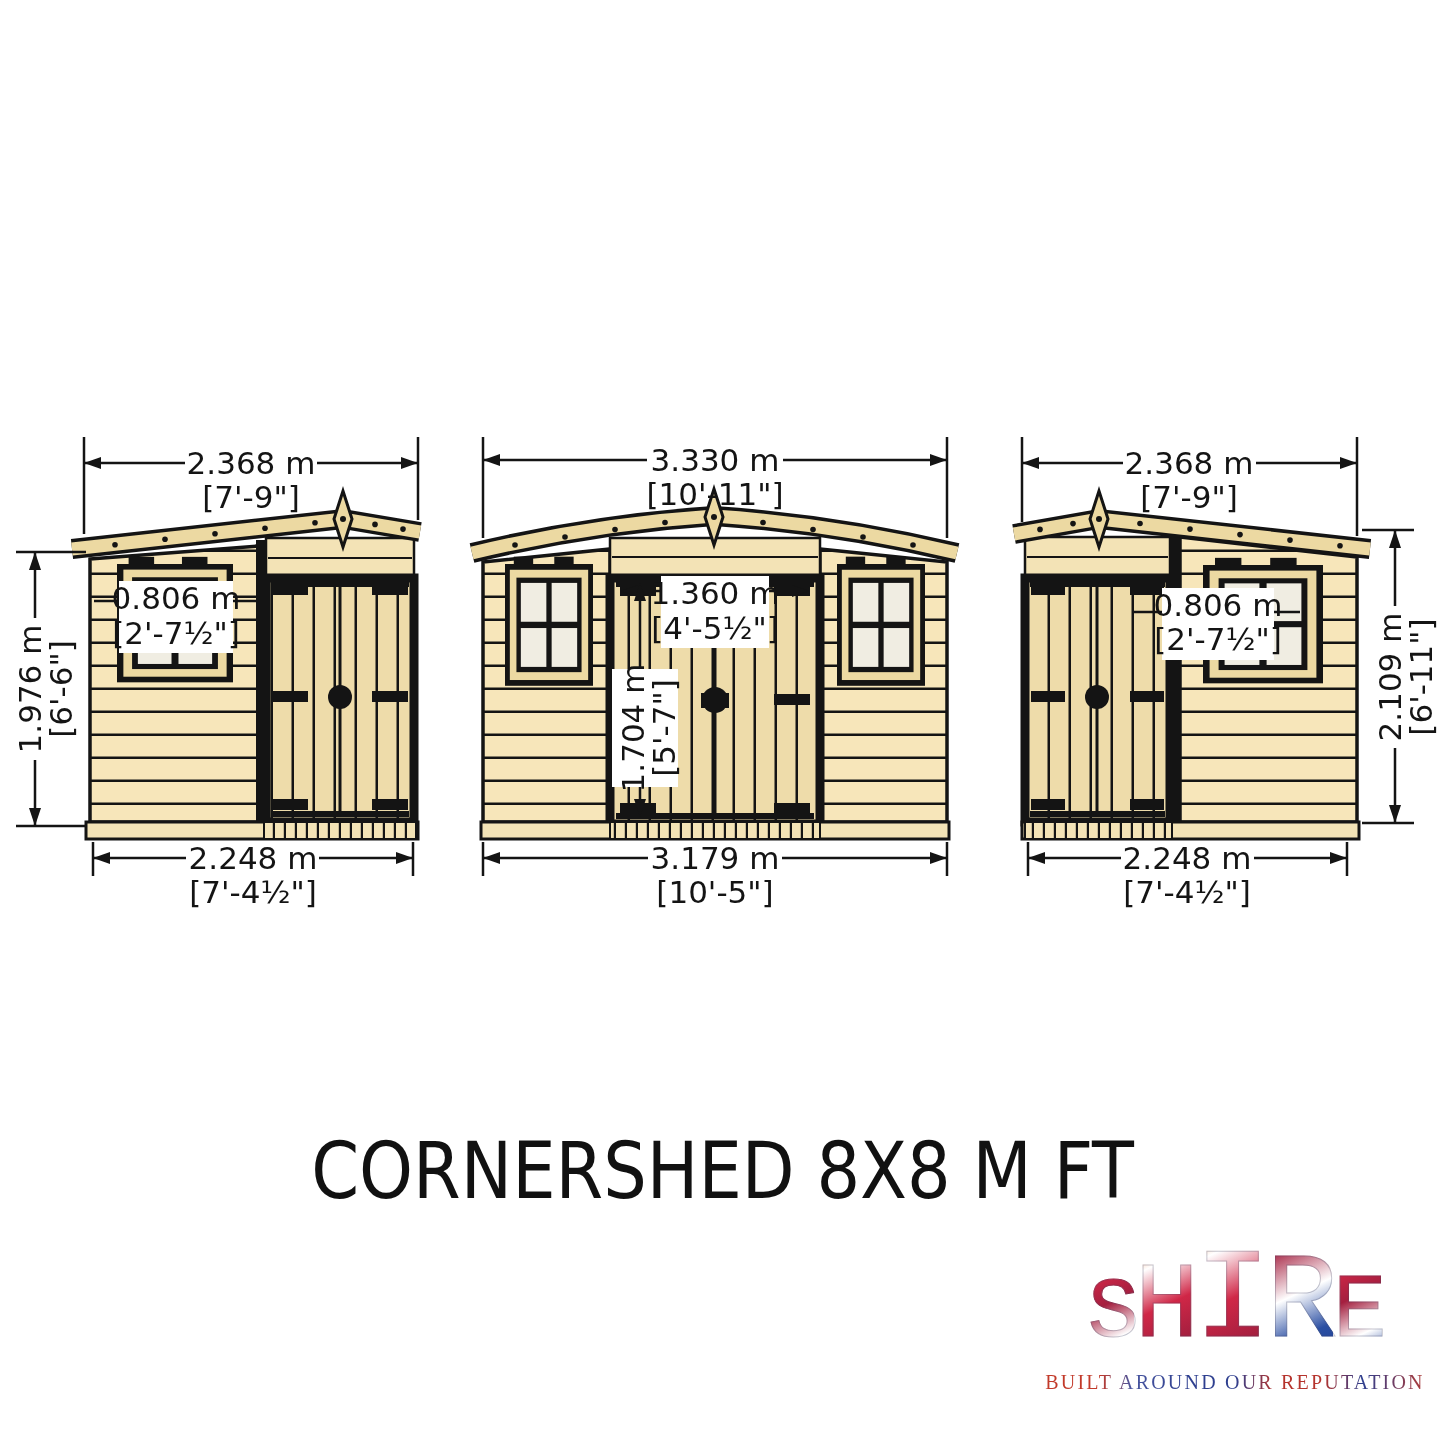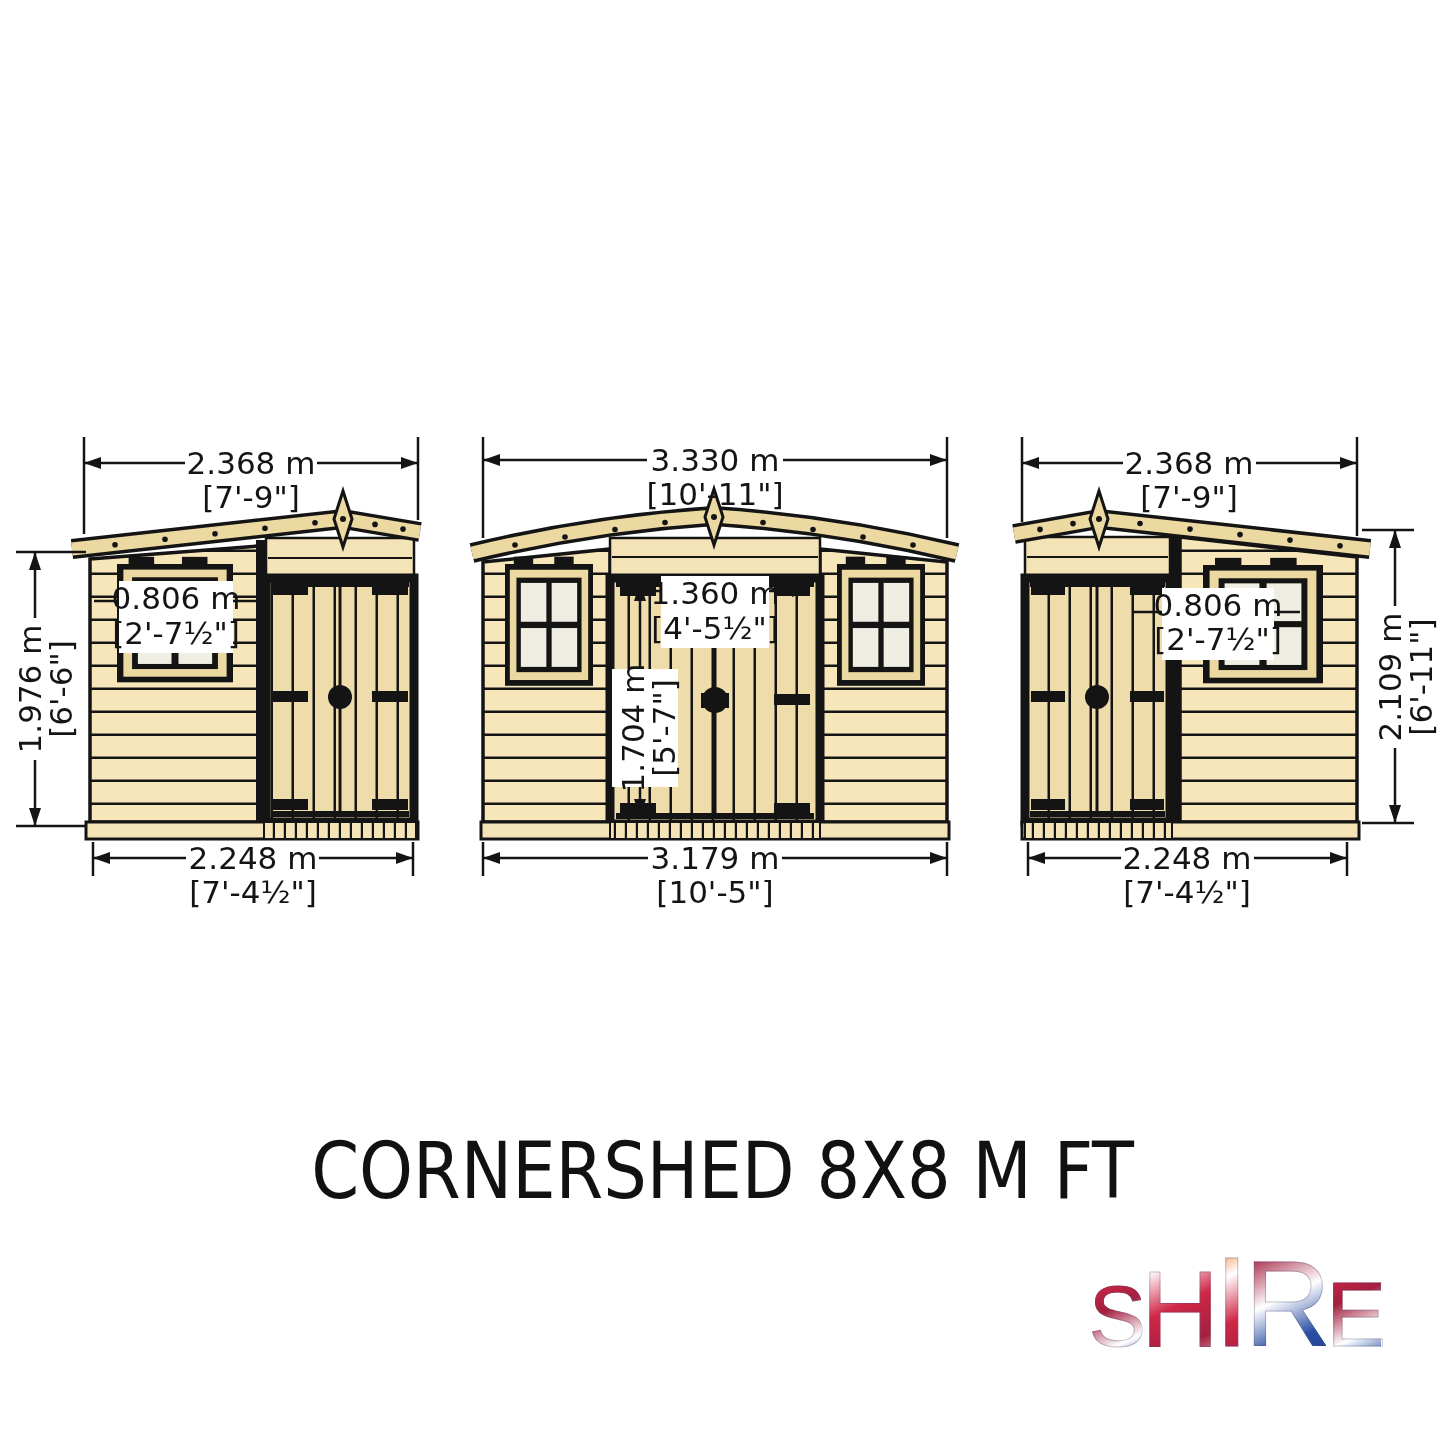--- a/index.html
+++ b/index.html
@@ -7,21 +7,21 @@
        font-family:"DejaVu Sans",sans-serif;}
   svg{position:absolute;left:0;top:0;}
   .dm{font:31px "DejaVu Sans",sans-serif;fill:#141414;text-anchor:middle;}
   .ln{stroke:#141414;stroke-width:2.5;fill:none;}
   .ar{fill:#141414;}
   .wbox{fill:#ffffff;}
   .title{position:absolute;left:0;right:0;top:1126px;text-align:center;
          font-size:78px;color:#111;transform:scaleX(0.88);transform-origin:center;
          font-family:"DejaVu Sans",sans-serif;white-space:nowrap;}
   .logo{position:absolute;left:1036px;top:1238px;width:398px;text-align:center;}
-  .brand{line-height:1;letter-spacing:-5px;font-family:Liberation Sans, sans-serif;}
+  .brand{line-height:1;letter-spacing:-5px;font-family:Liberation Mono, monospace;}
   .ls{background-image:linear-gradient(155deg,#e8432e 0%,#f08a4e 9%,#ffffff 17%,
       #d02747 28%,#a41f3f 38%,#ffffff 50%,#2b4fa3 60%,#1b3a8c 70%,#ffffff 80%,
       #d02747 90%,#24418f 100%);
       background-size:300% 300%;
       -webkit-background-clip:text;background-clip:text;color:transparent;
       -webkit-text-stroke:1px rgba(70,70,100,0.30);display:inline-block;}
   .l0{font-size:86px;background-position:5% 45%;}
   .l1{font-size:108px;background-position:38% 12%;}
   .l2{font-size:128px;background-position:78% 2%;}
   .l3{font-size:120px;background-position:22% 62%;}
@@ -287,13 +287,14 @@
     </g>
   </g>
 </svg>
 
 <div class="title">CORNERSHED 8X8 M FT</div>
 
 <div class="logo">
   <div class="brand">
     <span class="ls l0">S</span><span class="ls l1">H</span><span class="ls l2">I</span><span class="ls l3">R</span><span class="ls l4">E</span>
   </div>
+  <div class="tagline">BUILT AROUND OUR REPUTATION</div>
 </div>
 
 </body></html>

